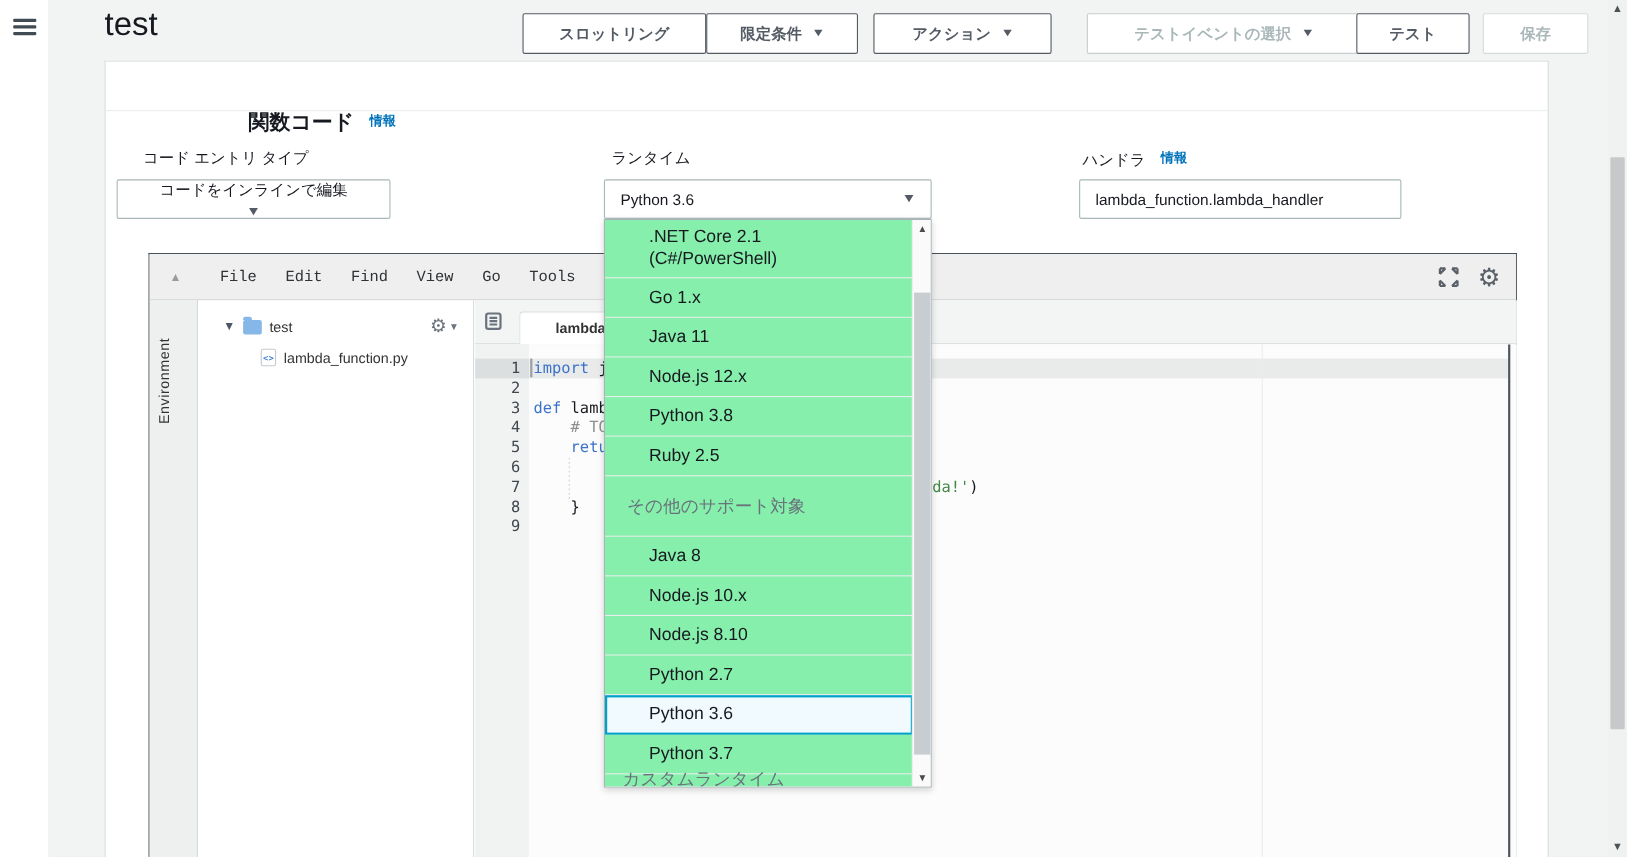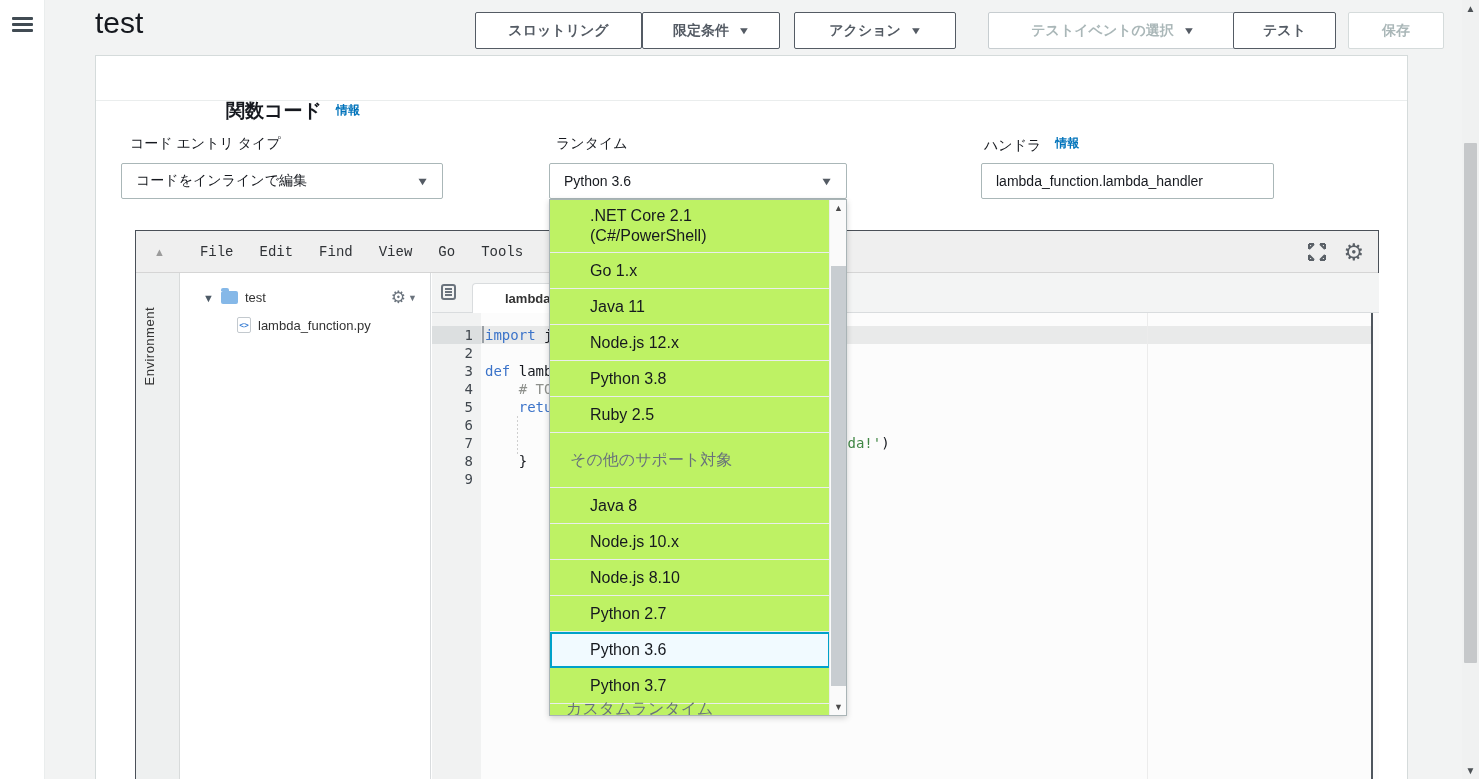--- a/index.html
+++ b/index.html
@@ -83,21 +83,21 @@
   .code-line { position:absolute; left:4px; white-space:pre; font:14px/18px "DejaVu Sans Mono",monospace; color:#16191f; }
   .tk-k { color:#3b73c9; } .tk-c { color:#8e908c; } .tk-s { color:#418745; } .tk-n { color:#c75434; }
   .cursor-bar { position:absolute; left:1px; top:13px; width:2px; height:17px; background:#9aa0a6; }
   .indent-guide { position:absolute; left:36px; top:103px; width:1px; height:40px;
                   background-image:linear-gradient(#cfcfcf 50%, transparent 50%); background-size:1px 4px; }
 
   
   .dd-panel { left:549px; top:199px; width:298px; height:517px; background:#fff;
               border:1px solid #a9b4b6; box-shadow:0 2px 6px rgba(0,0,0,.18); z-index:50; overflow:hidden; }
   .dd-list { position:absolute; left:0; top:0; width:280px; }
-  .dd-row { position:relative; width:100%; border-bottom:1px solid #eaeded; background:#bef264;
+  .dd-row { position:relative; width:100%; border-bottom:1px solid #eaeded; background:#86efac;
             display:flex; flex-direction:column; justify-content:center; padding-left:40px;
             font-size:16px; color:#16191f; cursor:pointer; }
   .dd-row.group { padding-left:16px; color:#68727b; cursor:default; }
   .dd-row.selected { background:#f1faff; border:2px solid #00a1c9; padding-left:38px; }
   .dd-row .l2 { margin-top:2px; }
   .dd-sb { position:absolute; right:0; top:0; width:17px; height:515px; background:#fafafa; border-left:1px solid #ededed; }
   .dd-sb .sb-up, .dd-sb .sb-down { position:absolute; left:0; width:17px; height:16px; color:#4a4a4a;
         font-size:9px; text-align:center; line-height:16px; cursor:pointer; }
   .dd-sb .sb-down { bottom:0; }
   .dd-sb .thumb { position:absolute; left:1px; width:15px; background:#c8cdd1; cursor:pointer; }
@@ -148,21 +148,21 @@
         <div class="btn" style="left: 1188px; width: 103px;">
           <span>テスト</span>
         </div>
         <div class="btn disabled" style="left: 1303px; width: 96px;">
           <span>保存</span>
         </div>
       </div>
   </div>
 
   <div class="field-label" style="left:130px;top:135px;">コード エントリ タイプ</div>
-  <div class="select" style="left:121px;width:322px;">
+  <div class="select" style="left:106px;width:249px;flex-direction:column;">
     <span>コードをインラインで編集</span>
       <span class="caret">▼</span>
   </div>
 
   <div class="field-label" style="left:556px;top:135px;">ランタイム</div>
   <div class="select" style="left:549px;width:298px;">
     <span>Python 3.6</span>
       <span class="caret">▼</span>
   </div>
 

